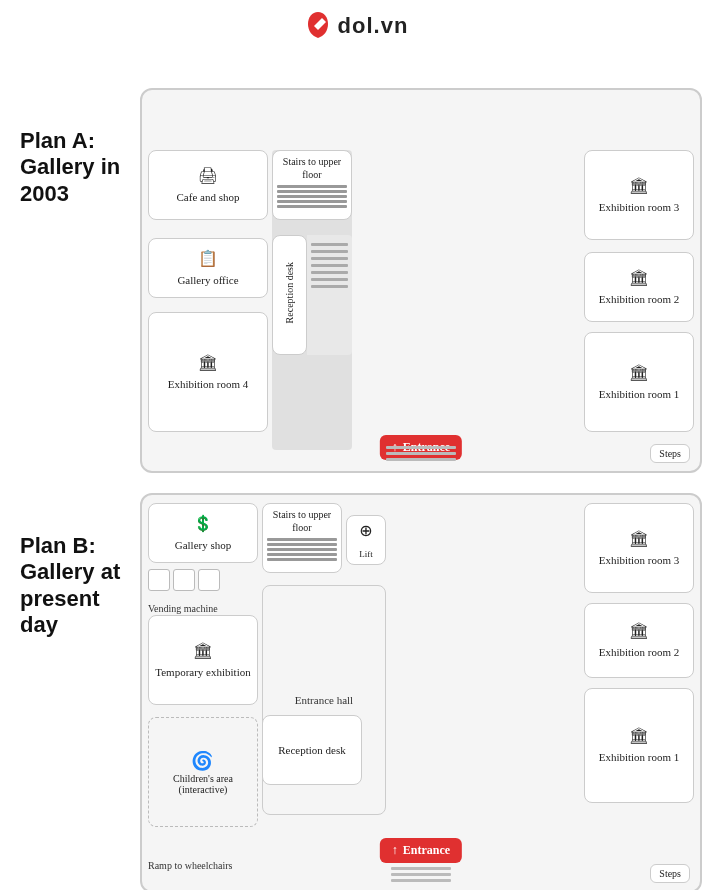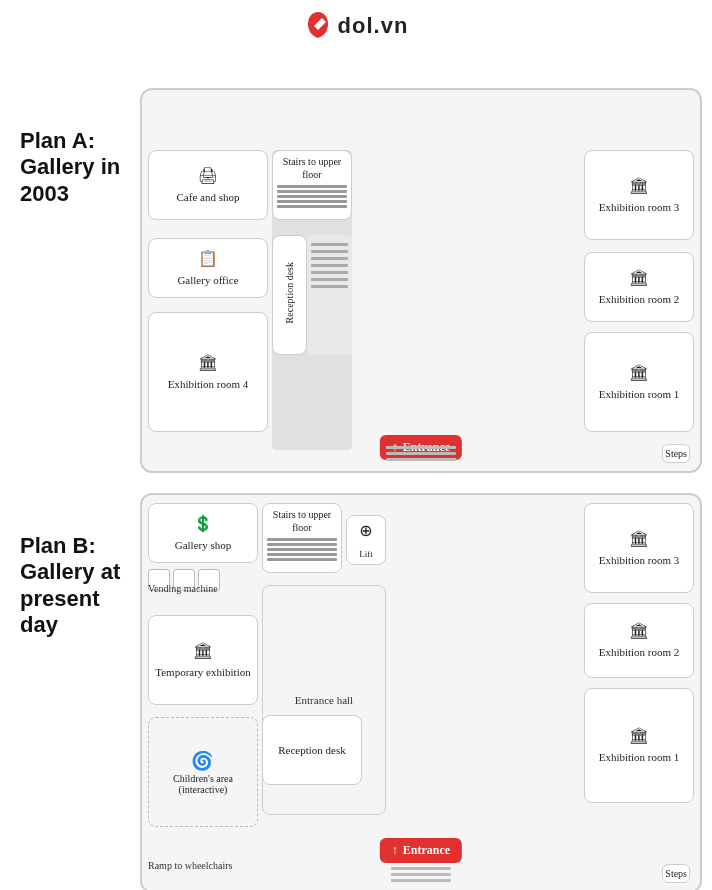--- a/index.html
+++ b/index.html
@@ -159,21 +159,21 @@
       position: absolute;
       background: #fff;
       border: 1.5px solid #ccc;
       border-radius: 6px;
       font-size: 10px;
       font-weight: 500;
       color: #222;
       display: flex;
       align-items: center;
       justify-content: center;
-      padding: 3px 2px;
+      padding: 3px 8px;
     }
     .grey-area {
       position: absolute;
       background: #e0e0e0;
       border-radius: 4px;
     }
 
     
     
     .lift-box {
@@ -380,21 +380,21 @@
         <div class="room" style="left:6px; top:8px; width:110px; height:60px;">
           <span class="room-icon">💲</span>
           <span>Gallery shop</span>
         </div>
 
         <div style="position:absolute; left:6px; top:74px; display:flex; gap:3px;">
           <div class="vending-machine-box"></div>
           <div class="vending-machine-box"></div>
           <div class="vending-machine-box"></div>
         </div>
-        <div class="vending-label" style="left:6px; top:88px;">Vending machine</div>
+        <div class="vending-label" style="left:6px; top:108px;">Vending machine</div>
 
         <div class="room" style="left:6px; top:120px; width:110px; height:90px;">
           <span class="room-icon">🏛</span>
           <span>Temporary exhibition</span>
         </div>
 
         <div class="reception-desk-box" style="left:120px; top:220px; width:100px; height:70px;">
           <span>Reception desk</span>
         </div>
 

